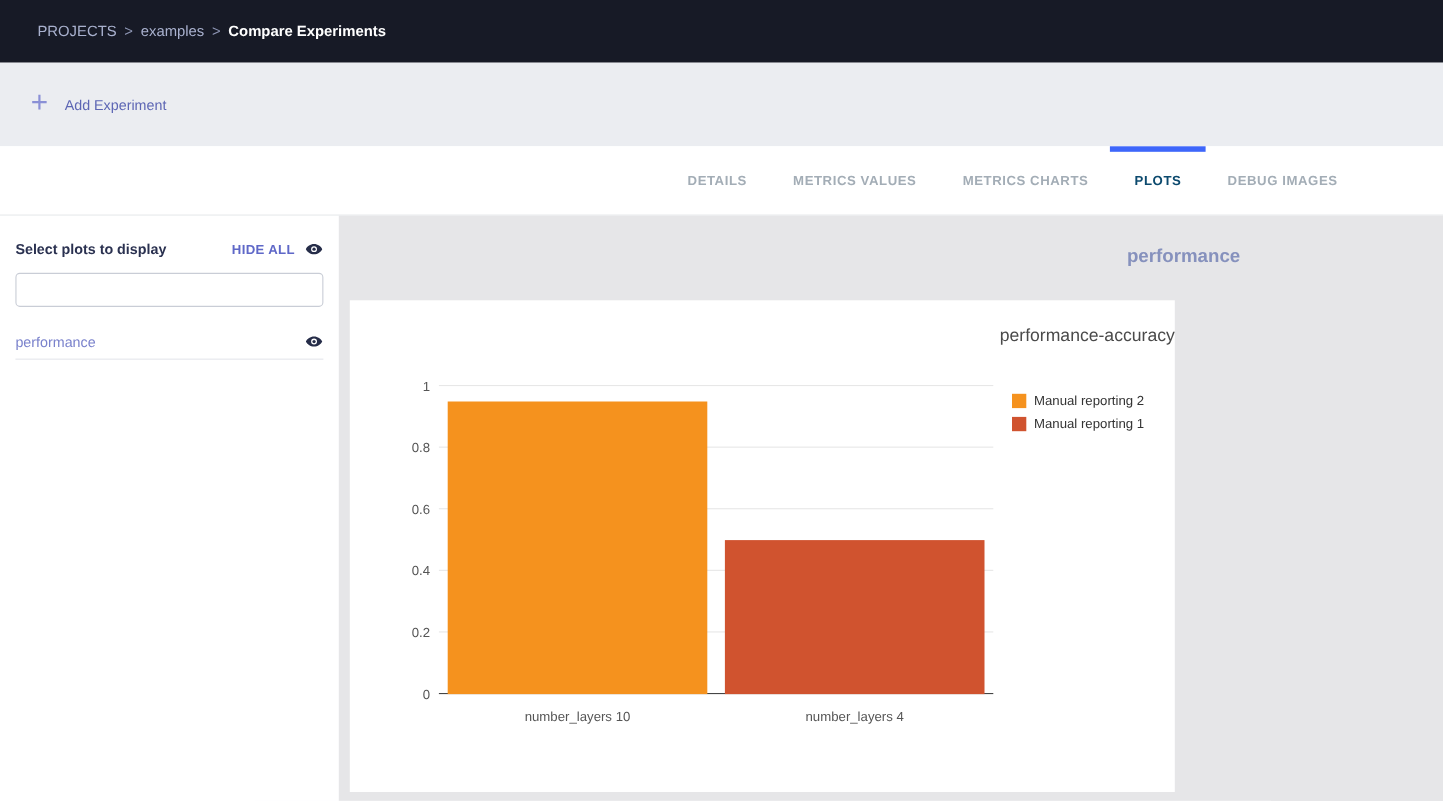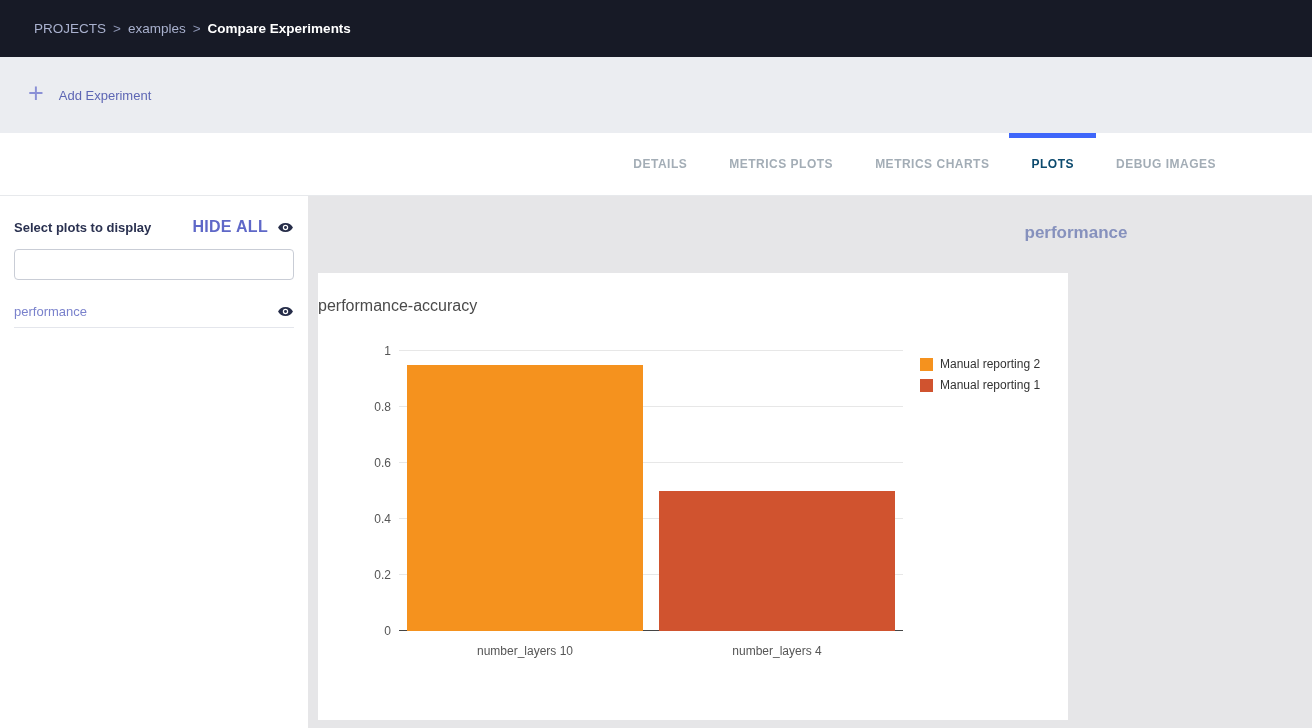--- a/index.html
+++ b/index.html
@@ -36,40 +36,40 @@
   .tab-ind { position: absolute; top: 0; left: -22px; right: -22px; height: 5px; background: #3e66fa; }
 
   
   .content { display: flex; height: 532px; }
 
   
   .sidebar { width: 308px; background: #ffffff; padding-top: 22px; flex: none; }
   .side-head { display: flex; align-items: center; justify-content: space-between; padding: 0 14px; }
   .side-title { font-size: 13px; font-weight: 700; color: #2a3150; text-align: right; }
   .hide-all { display: flex; align-items: center; gap: 9px; cursor: pointer; background: none; border: none; padding: 0; font-family: inherit; }
-  .hide-all-label { font-size: 16px; font-weight: 700; color: #5f68c8; letter-spacing: 0.3px; }
+  .hide-all-label { font-size: 12px; font-weight: 700; color: #5f68c8; letter-spacing: 0.3px; }
   .eye-wrap { display: flex; color: #262d49; }
   .plot-search {
     display: block; margin: 13px 14px 0; width: 280px; height: 31px;
     border: 1px solid #c9cdd6; border-radius: 4px; outline: none;
     font-family: inherit; font-size: 13px; padding: 0 10px; background: #fff; color: #333;
   }
   .plot-item {
     margin: 15px 14px 0; height: 33px; display: flex; align-items: center;
     justify-content: space-between; border-bottom: 1px solid #e4e6ec; cursor: pointer;
   }
   .plot-item-label { font-size: 13px; color: #7a82cc; }
 
   
   .main { flex: 1; position: relative; background: #e6e6e8; overflow: hidden; }
   .group-head { width: 1536px; padding-top: 27px; text-align: center; }
   .group-title { font-size: 17px; font-weight: 700; color: #8691bd; }
 
   .chart-card { position: absolute; left: 10px; top: 77px; width: 750px; height: 447px; background: #ffffff; }
-  .chart-title { position: absolute; top: 24px; left: 0; width: 100%; text-align: left; font-size: 16px; color: #4a4a4a; }
+  .chart-title { position: absolute; top: 24px; left: 0; width: 100%; text-align: right; font-size: 16px; color: #4a4a4a; }
 
   .plot { position: absolute; left: 81px; top: 78px; width: 504px; height: 280px; }
   .gridline { position: absolute; left: 0; right: 0; height: 1px; background: #e7e7e7; }
   .gridline.zero { background: #454545; }
   .ytick {
     position: absolute; left: -46px; width: 38px; text-align: right;
     transform: translateY(50%); font-size: 12px; color: #555;
   }
   .slot { position: absolute; bottom: 0; height: 100%; display: flex; align-items: flex-end; justify-content: center; }
   .bar { width: 94%; }
@@ -96,21 +96,21 @@
   <div class="addbar">
     <button class="add-btn">
       <span class="plus-icon">+</span>
       <span class="add-label">Add Experiment</span>
     </button>
   </div>
 
   <nav class="tabsrow">
     <div class="tabs" id="tabs">
         <div class="tab">DETAILS</div>
-        <div class="tab">METRICS PLOTS</div>
+        <div class="tab">METRICS VALUES</div>
         <div class="tab">METRICS CHARTS</div>
         <div class="tab active">PLOTS<span class="tab-ind"></span></div>
         <div class="tab">DEBUG IMAGES</div>
       </div>
   </nav>
 
   <div class="content">
 
     <aside class="sidebar">
       <div class="side-head">

